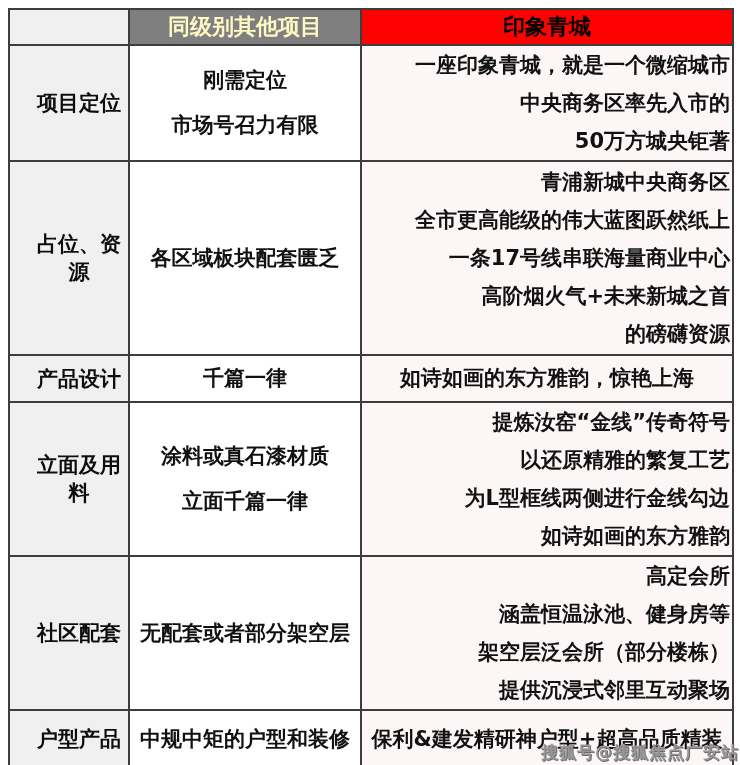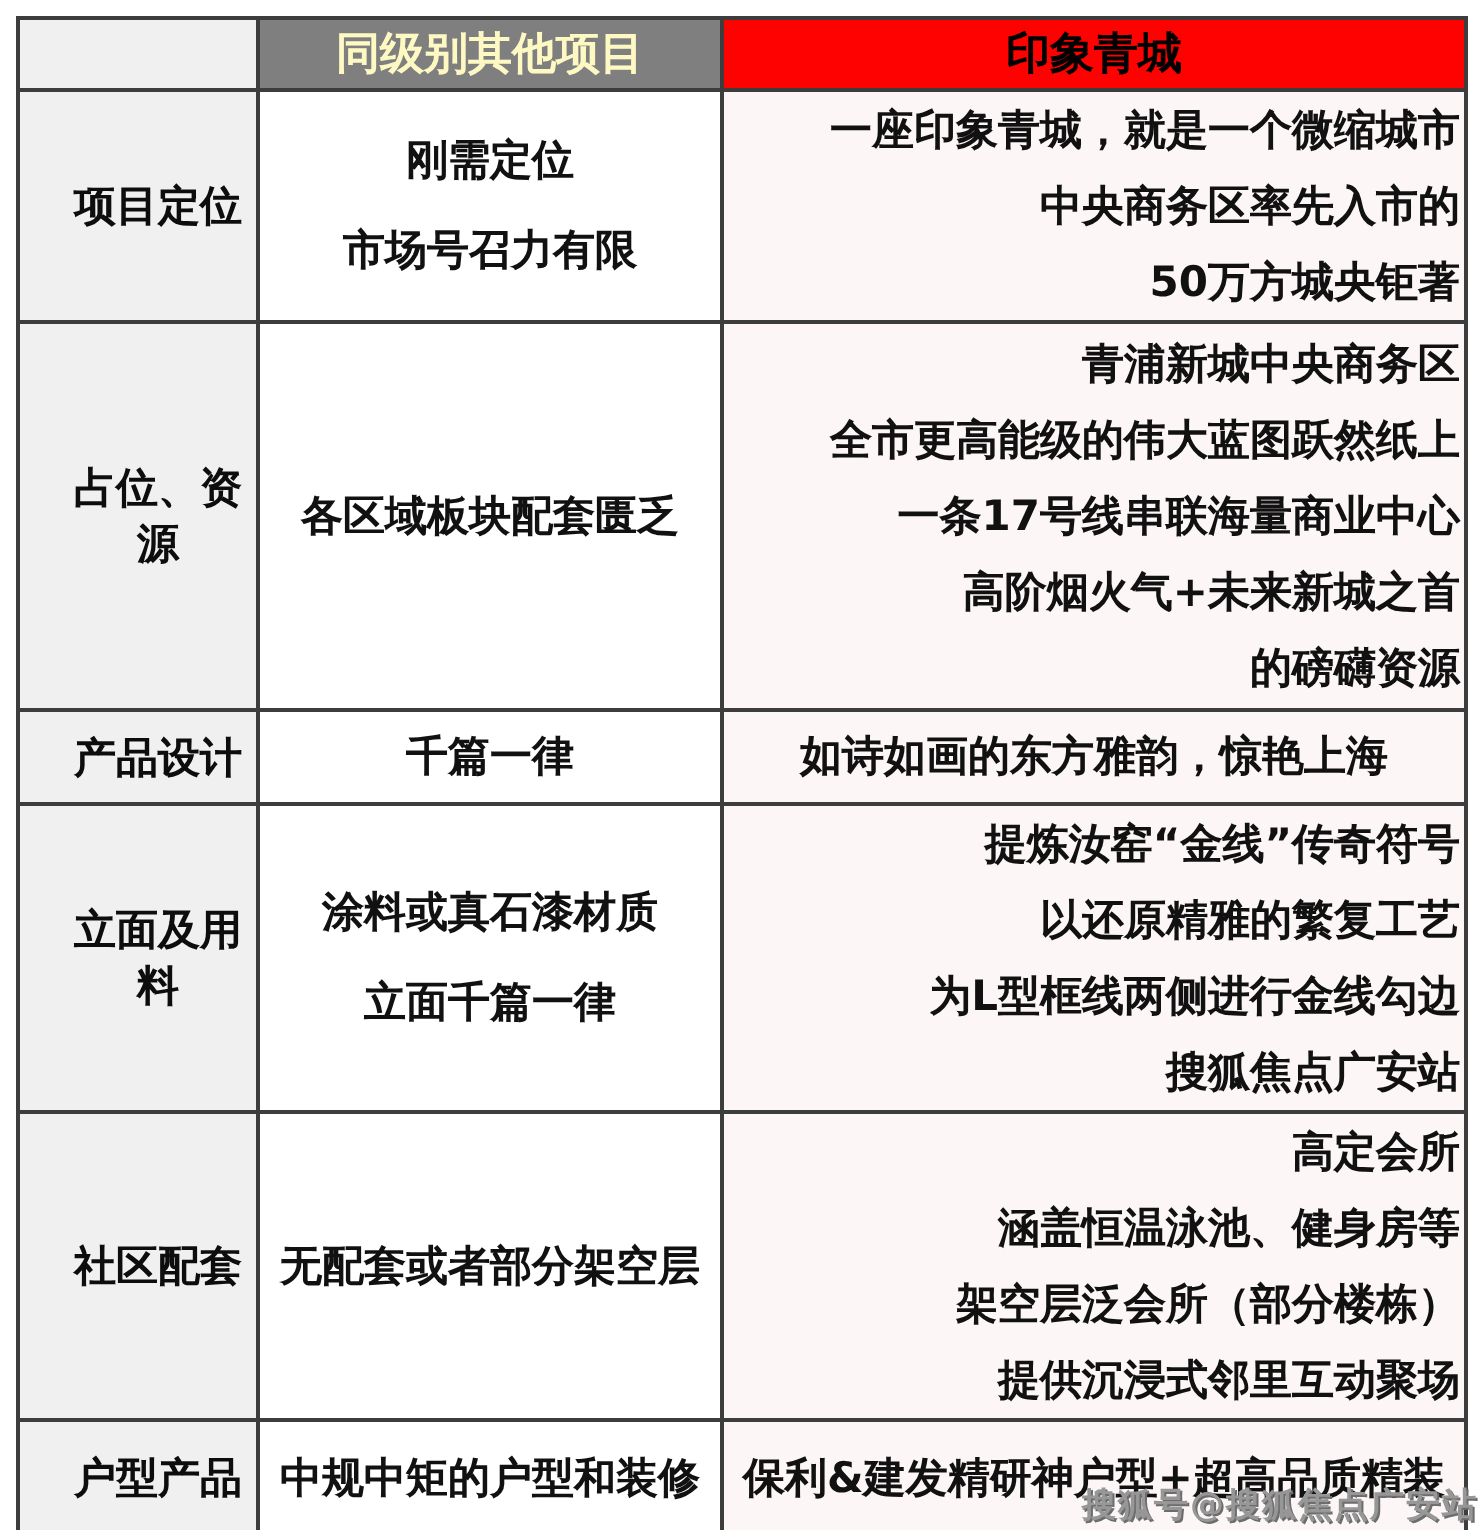--- a/index.html
+++ b/index.html
@@ -125,21 +125,21 @@
         <tr>
           <th class="row-label">立面及用料</th>
           <td class="other lines-roomy">
             <div>涂料或真石漆材质</div>
             <div>立面千篇一律</div>
           </td>
           <td class="brand lines-tight">
             <div>提炼汝窑“金线”传奇符号</div>
             <div>以还原精雅的繁复工艺</div>
             <div>为L型框线两侧进行金线勾边</div>
-            <div>搜狐焦点广安站</div>
+            <div>如诗如画的东方雅韵</div>
           </td>
         </tr>
         <tr>
           <th class="row-label">社区配套</th>
           <td class="other lines-roomy">
             <div>无配套或者部分架空层</div>
           </td>
           <td class="brand lines-tight">
             <div>高定会所</div>
             <div>涵盖恒温泳池、健身房等</div>

